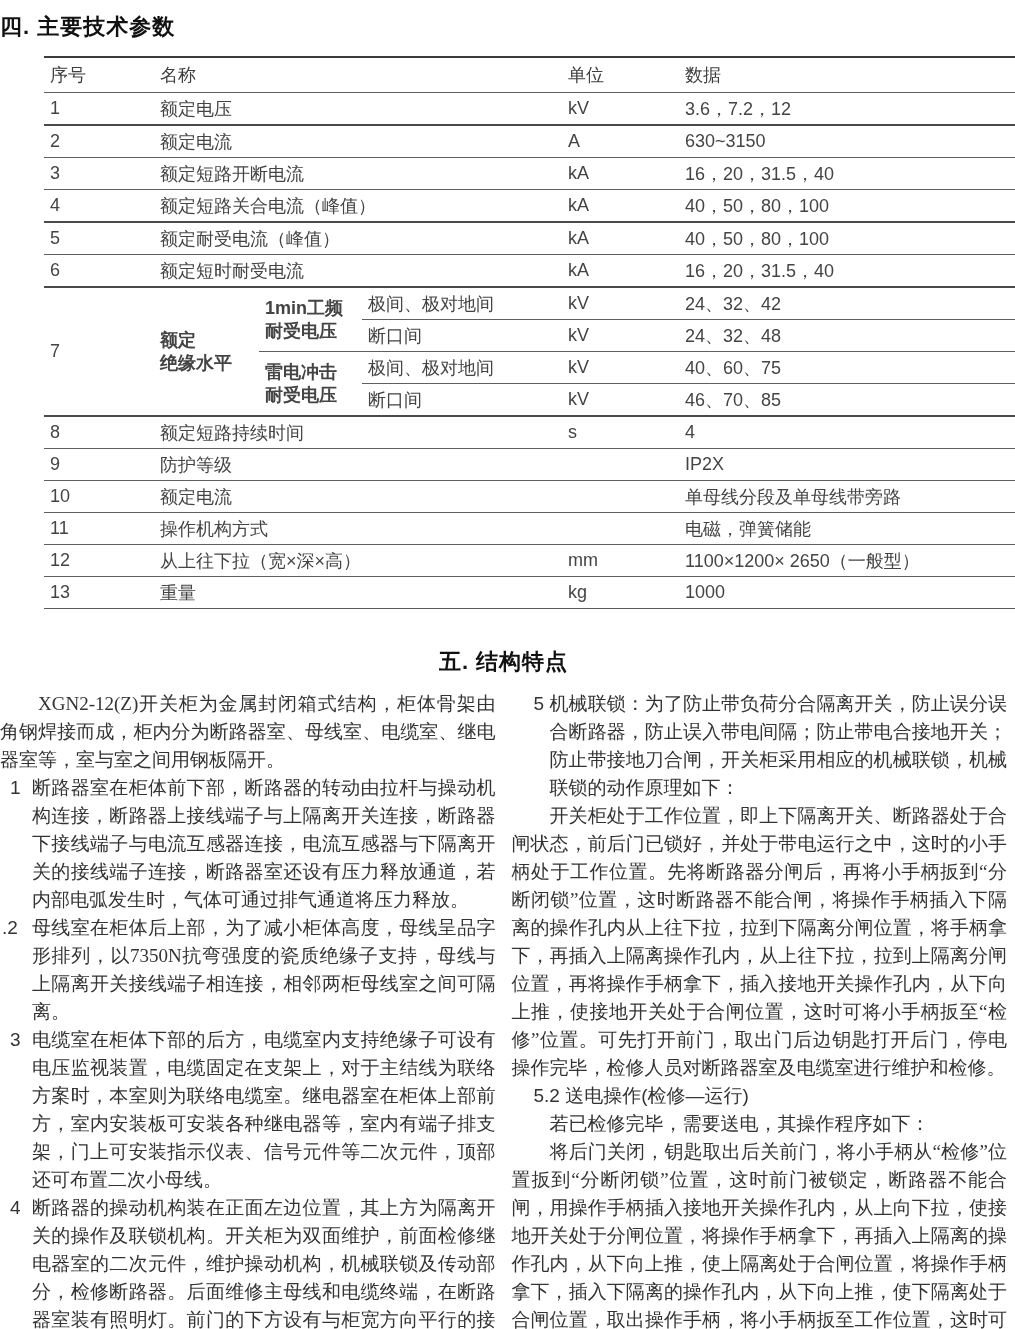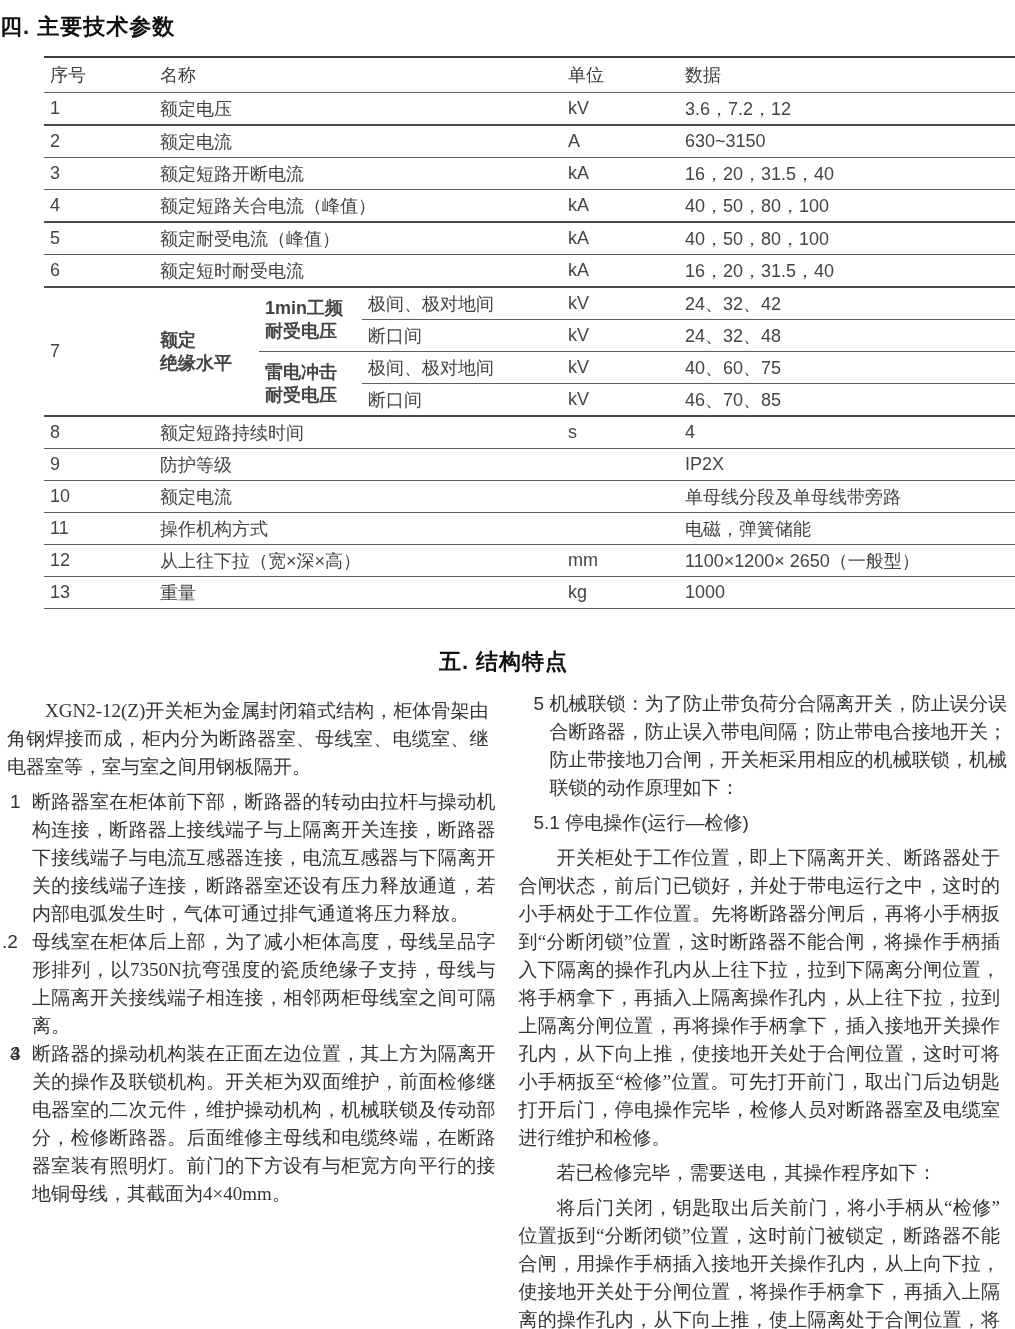--- a/index.html
+++ b/index.html
@@ -36,21 +36,21 @@
   table.params thead th{height:34px;color:#3e3e3e;}
   tr.rline>th,tr.rline>td{border-top:1px solid #5f5f5f;}
   tr.thick>td{border-top:2px solid #4a4a4a;}
   td.pb{border-bottom:1px solid #5f5f5f;}
   td.two-line{line-height:1.25;}
   td.two-line span{display:block;font-weight:bold;}
   
   .columns{display:flex;gap:16px;margin-top:14px;}
   .col{flex:1 1 0;font-family:"Liberation Serif",serif;
        font-size:19px;line-height:28px;color:#333;text-align:justify;}
-  .col p{margin:7px;}
+  .col p{margin:0;}
   p.indent2{text-indent:2em;}
   .item{position:relative;padding-left:32px;margin:0;}
   .item .item-no{position:absolute;left:10px;top:0;
                  font-family:"Liberation Sans",sans-serif;}
   .col-left .item:nth-child(3) .item-no{left:2px;}
   .col-right .item{padding-left:38px;}
   .col-right .item .item-no{left:22px;}
   p.subhead{margin-left:22px;font-family:"Liberation Sans",sans-serif;}
 </style>
 </head>
@@ -197,33 +197,34 @@
       <div class="item">
         <span class="item-no">1</span>
         <span>断路器室在柜体前下部，断路器的转动由拉杆与操动机构连接，断路器上接线端子与上隔离开关连接，断路器下接线端子与电流互感器连接，电流互感器与下隔离开关的接线端子连接，断路器室还设有压力释放通道，若内部电弧发生时，气体可通过排气通道将压力释放。</span>
       </div>
       <div class="item">
         <span class="item-no">.2</span>
         <span>母线室在柜体后上部，为了减小柜体高度，母线呈品字形排列，以7350N抗弯强度的瓷质绝缘子支持，母线与上隔离开关接线端子相连接，相邻两柜母线室之间可隔离。</span>
       </div>
       <div class="item">
         <span class="item-no">3</span>
+        <span>电缆室在柜体下部的后方，电缆室内支持绝缘子可设有电压监视装置，电缆固定在支架上，对于主结线为联络方案时，本室则为联络电缆室。继电器室在柜体上部前方，室内安装板可安装各种继电器等，室内有端子排支架，门上可安装指示仪表、信号元件等二次元件，顶部还可布置二次小母线。</span>
       </div>
       <div class="item">
         <span class="item-no">4</span>
         <span>断路器的操动机构装在正面左边位置，其上方为隔离开关的操作及联锁机构。开关柜为双面维护，前面检修继电器室的二次元件，维护操动机构，机械联锁及传动部分，检修断路器。后面维修主母线和电缆终端，在断路器室装有照明灯。前门的下方设有与柜宽方向平行的接地铜母线，其截面为4×40mm。</span>
       </div>
     </div>
 
     <div class="col col-right">
       <div class="item">
         <span class="item-no">5</span>
         <span>机械联锁：为了防止带负荷分合隔离开关，防止误分误合断路器，防止误入带电间隔；防止带电合接地开关；防止带接地刀合闸，开关柜采用相应的机械联锁，机械联锁的动作原理如下：</span>
       </div>
-      <p class="subhead">5.1 停电操作(运行—检修)</p>
       <p class="indent2">开关柜处于工作位置，即上下隔离开关、断路器处于合闸状态，前后门已锁好，并处于带电运行之中，这时的小手柄处于工作位置。先将断路器分闸后，再将小手柄扳到“分断闭锁”位置，这时断路器不能合闸，将操作手柄插入下隔离的操作孔内从上往下拉，拉到下隔离分闸位置，将手柄拿下，再插入上隔离操作孔内，从上往下拉，拉到上隔离分闸位置，再将操作手柄拿下，插入接地开关操作孔内，从下向上推，使接地开关处于合闸位置，这时可将小手柄扳至“检修”位置。可先打开前门，取出门后边钥匙打开后门，停电操作完毕，检修人员对断路器室及电缆室进行维护和检修。</p>
+      <p class="subhead">5.2 送电操作(检修—运行)</p>
       <p class="indent2">若已检修完毕，需要送电，其操作程序如下：</p>
       <p class="indent2">将后门关闭，钥匙取出后关前门，将小手柄从“检修”位置扳到“分断闭锁”位置，这时前门被锁定，断路器不能合闸，用操作手柄插入接地开关操作孔内，从上向下拉，使接地开关处于分闸位置，将操作手柄拿下，再插入上隔离的操作孔内，从下向上推，使上隔离处于合闸位置，将操作手柄拿下，插入下隔离的操作孔内，从下向上推，使下隔离处于合闸位置，取出操作手柄，将小手柄扳至工作位置，这时可将断路器合闸。</p>
 
     </div>
 
   </div>
 </div>
 
 </body></html>

